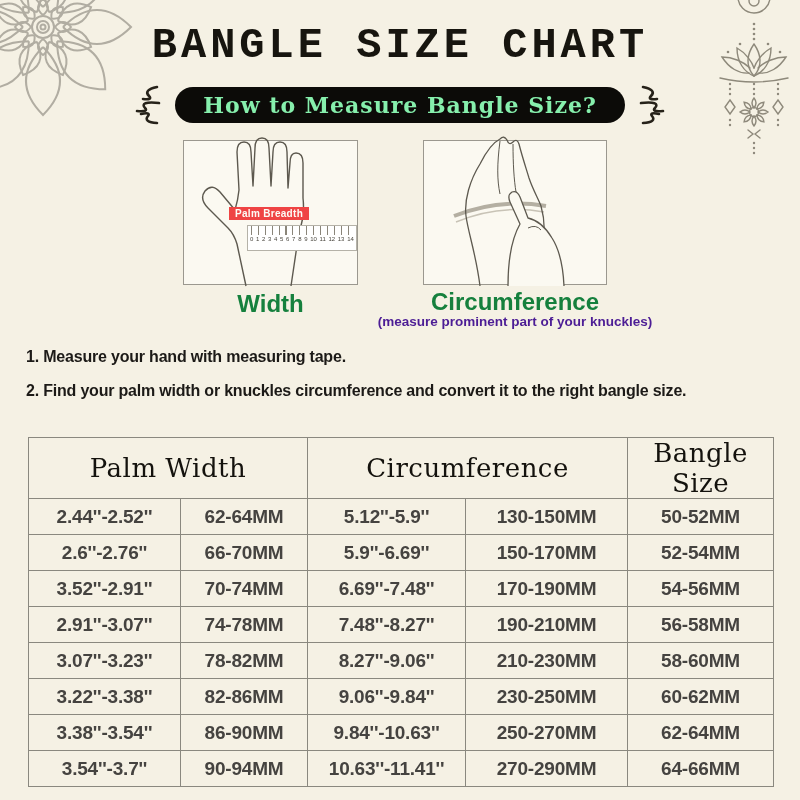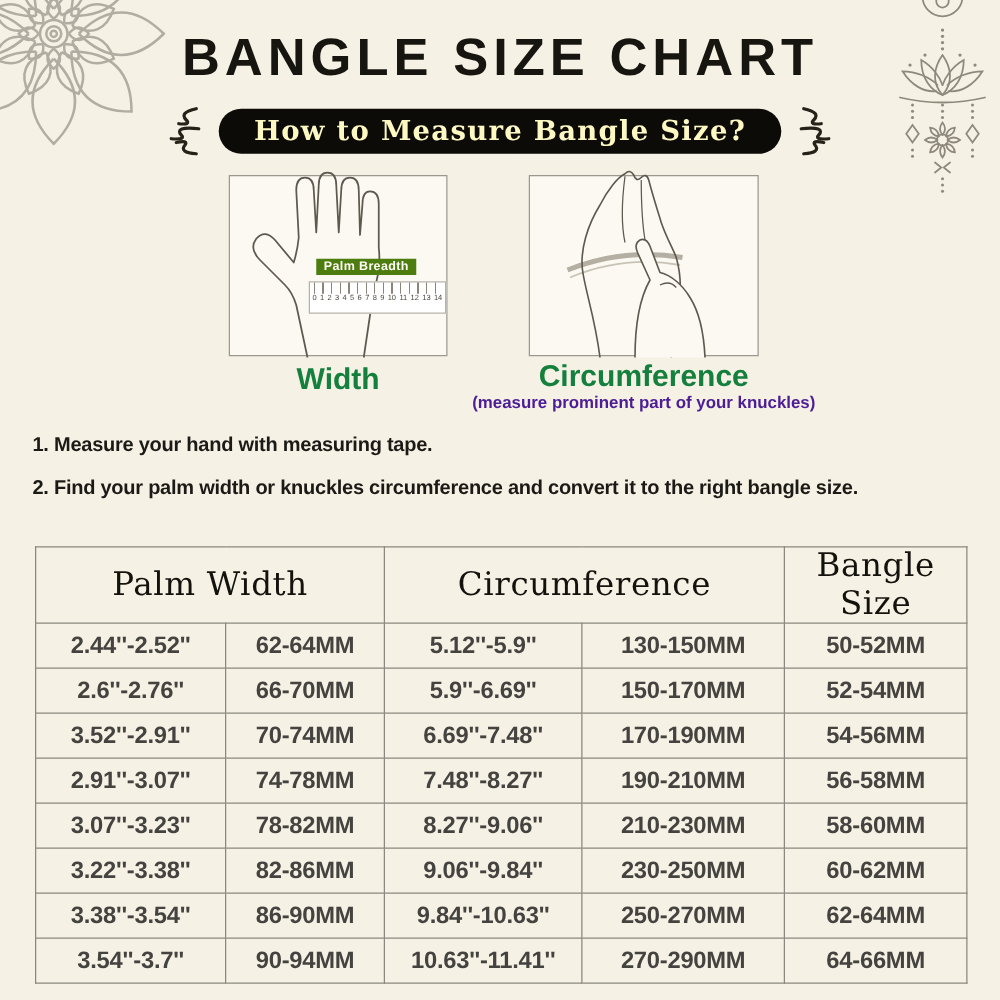--- a/index.html
+++ b/index.html
@@ -12,49 +12,49 @@
   }
 
   
   .corner-mandala { position:absolute; left:-72px; top:-88px; pointer-events:none; }
   .corner-lotus   { position:absolute; left:704px; top:0; pointer-events:none; }
 
   
   .title {
     position:absolute; top:22px; left:0; width:100%;
     text-align:center;
-    font-family:Liberation Sans, sans-serif;
+    font-family:Liberation Mono, monospace;
     font-weight:700; font-size:42px; letter-spacing:4px;
     color:#17150f;
   }
   .pill-row {
     position:absolute; top:84px; left:0; width:100%;
     display:flex; justify-content:center; align-items:center; gap:12px;
   }
   .pill {
-    background:#0c0b08; color:#fef9c3;
+    background:#0c0b08; color:#86efac;
     border-radius:19px; padding:5px 28px;
     font-family:"DejaVu Serif", serif; font-weight:700;
     font-size:22px; letter-spacing:1px; white-space:nowrap;
   }
   .flourish { width:30px; height:42px; }
   .flourish.right { transform:scaleX(-1); }
 
   
   .illus-box {
     position:absolute; top:140px; height:145px;
     border:1px solid #9b988f; background:#fbf9f1;
   }
   .illus-box.left  { left:183px; width:175px; }
   .illus-box.right { left:423px; width:184px; }
   .hand-svg { position:absolute; left:0; top:-9px; overflow:visible; }
 
   .palm-tag {
-    position:absolute; left:69px; top:66px;
-    background:#4d7c0f; color:#fdfcf6;
+    position:absolute; left:45px; top:66px;
+    background:#ef4444; color:#fdfcf6;
     font-size:10px; font-weight:700; padding:1px 6px;
     letter-spacing:.3px; white-space:nowrap;
   }
   .ruler {
     position:absolute; left:63px; top:84px; width:110px; height:26px;
     background:#ffffff; border:1px solid #b5b2a8;
   }
   .ruler-ticks {
     height:9px; margin:0 3px;
     background-image:repeating-linear-gradient(90deg,#8a8579 0 1px,transparent 1px 6.9px);

